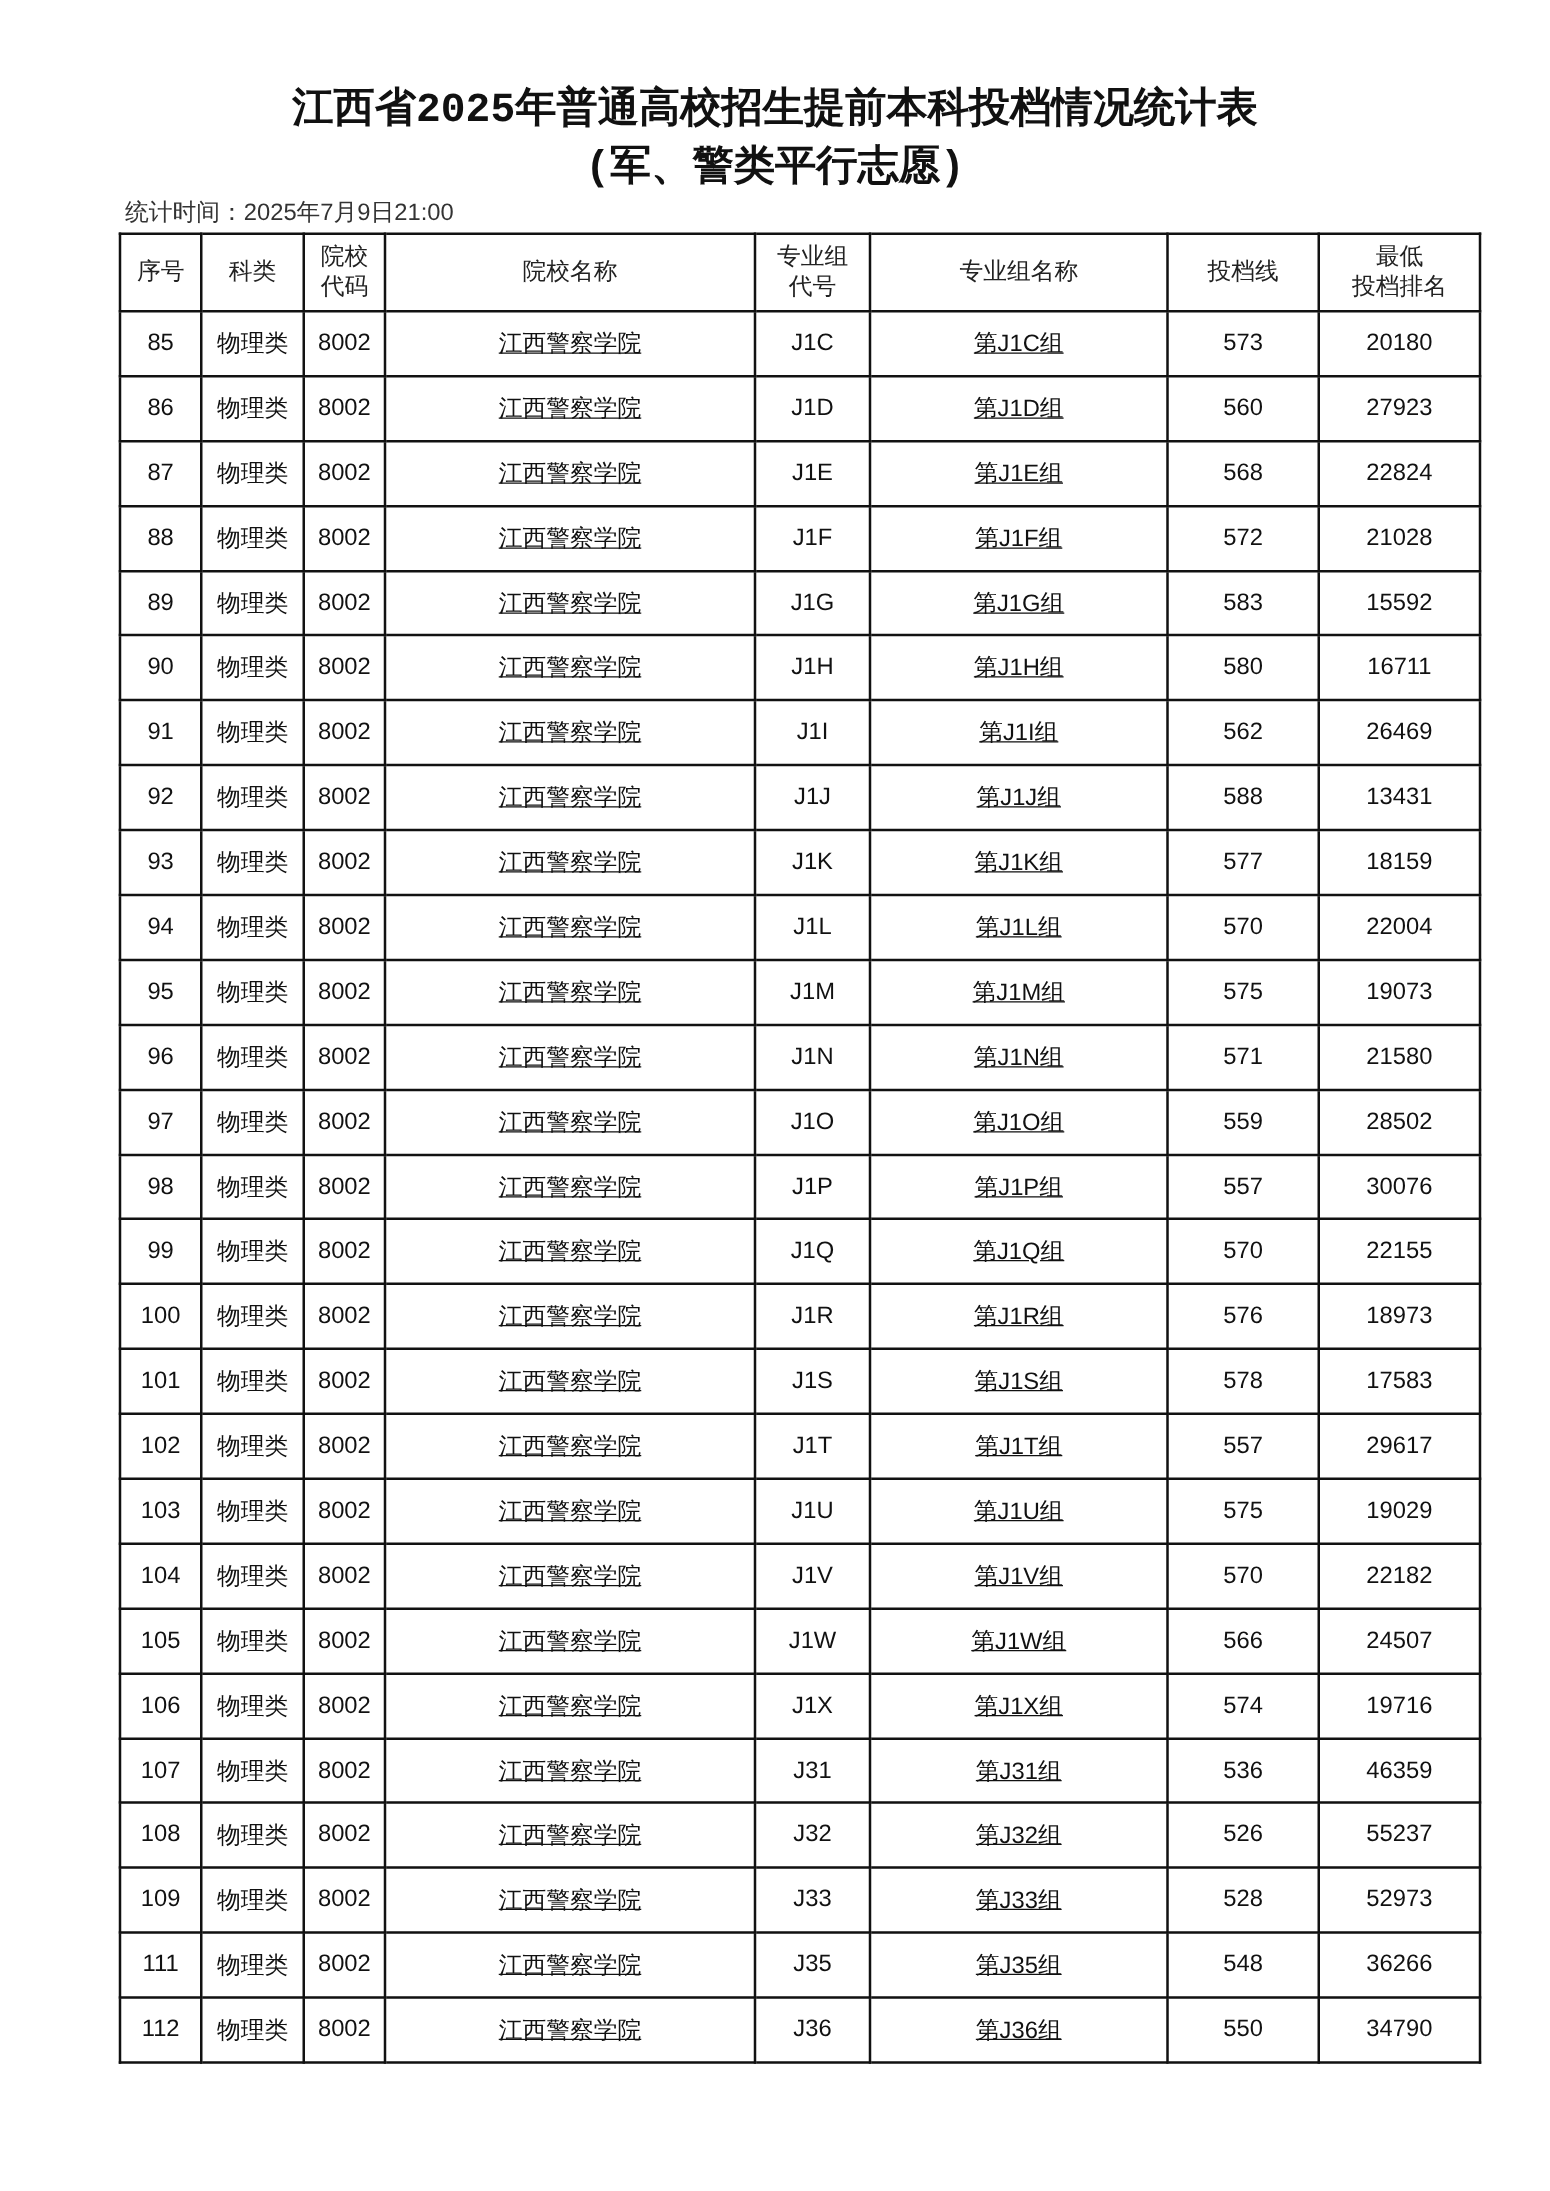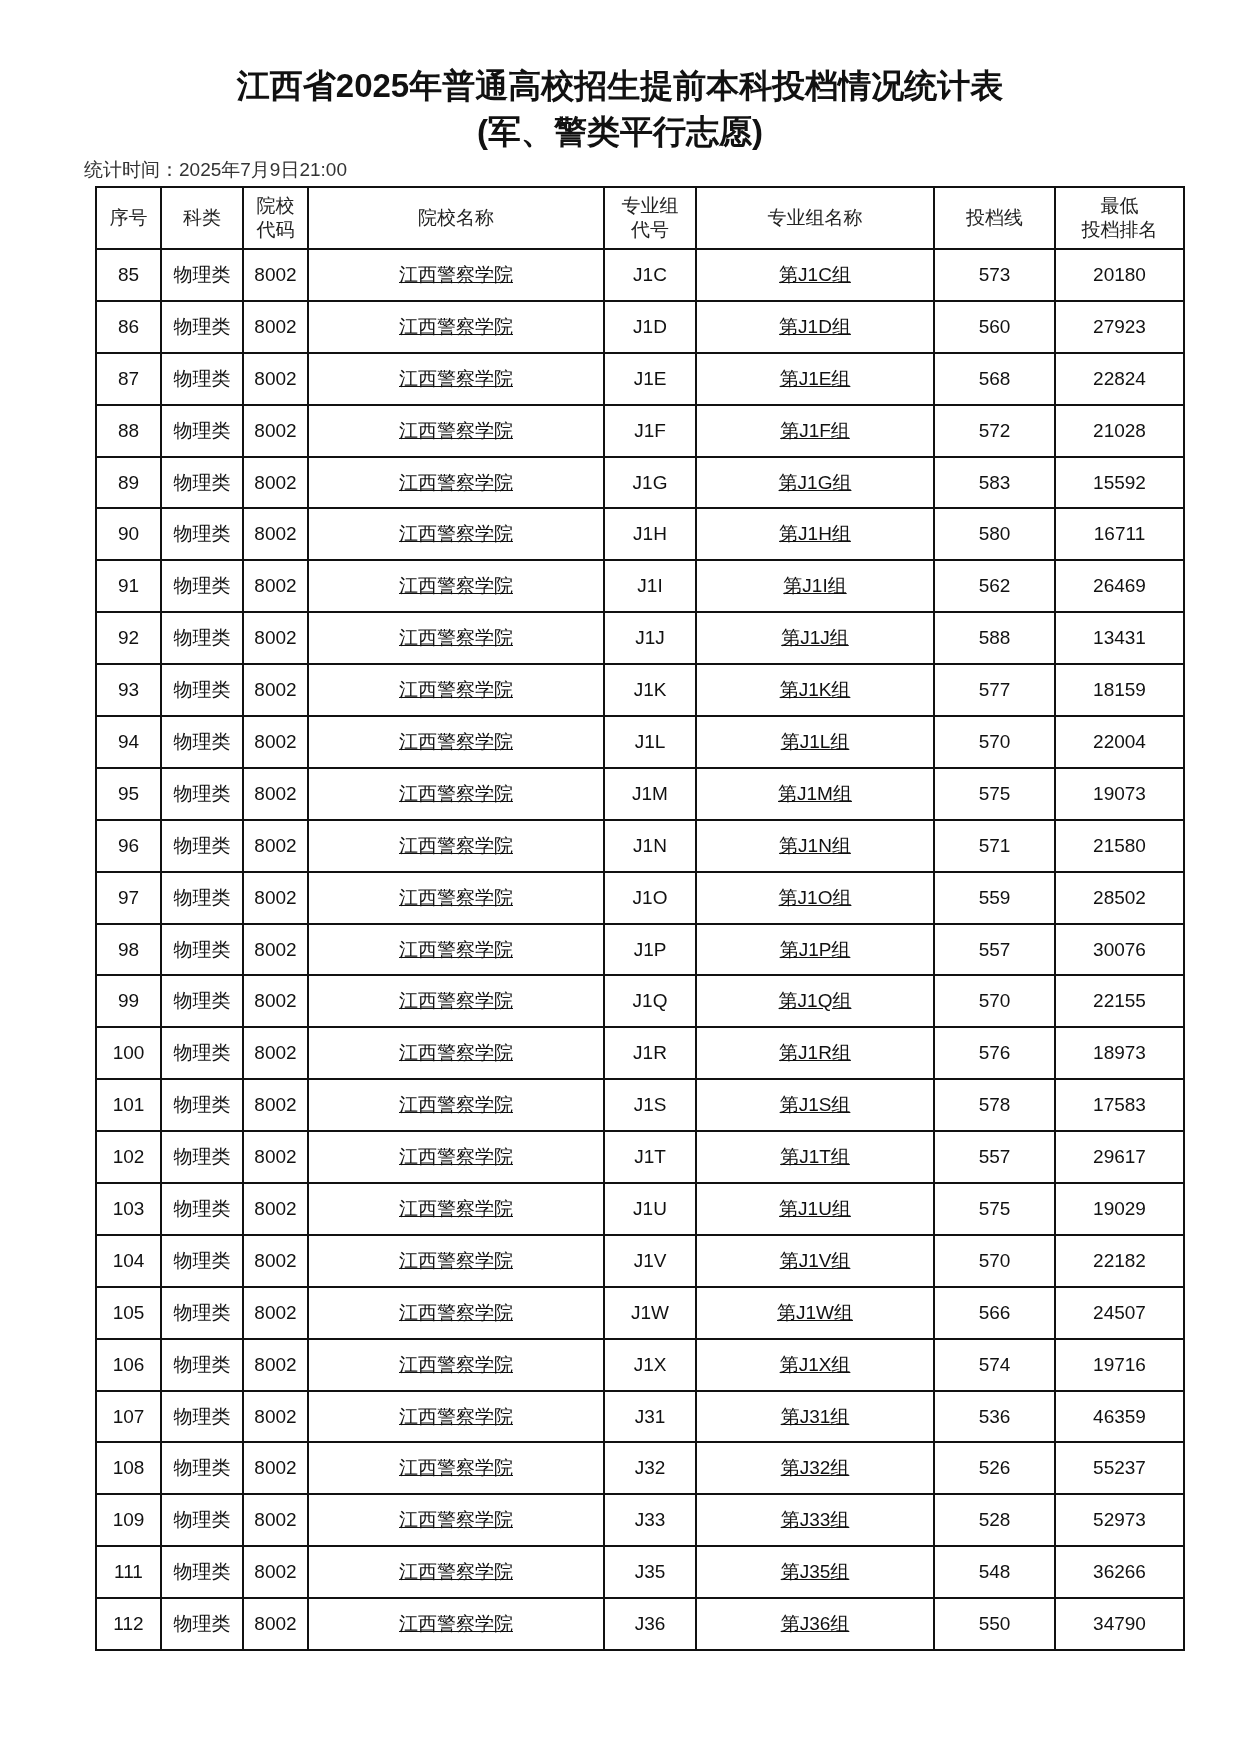--- a/index.html
+++ b/index.html
@@ -1,22 +1,22 @@
 <!DOCTYPE html>
 <html><head>
 <meta charset="utf-8">
 <style>
   html, body { margin:0; padding:0; background:#ffffff; }
   body { width:1240px; height:1753px; position:relative; overflow:hidden;
          font-family:"Liberation Sans","DejaVu Sans",sans-serif; color:#111; }
   .title { position:absolute; left:0; width:1240px; text-align:center;
-           font-size:33px; font-weight:bold; color:#111; letter-spacing:0px; }
+           font-size:33px; font-weight:bold; color:#111; letter-spacing:0px;font-family:Liberation Mono, monospace; }
   .title.t1 { top:64px; }
   .title.t2 { top:110px; }
-  .stat-time { position:absolute; left:84px; top:157px; font-size:19px; color:#333; }
+  .stat-time { position:absolute; left:100px; top:157px; font-size:19px; color:#333; }
   table.grid { position:absolute; left:95px; top:186px; border-collapse:collapse;
                table-layout:fixed; width:1088px;border-radius:27px; }
   table.grid td, table.grid th { border:2px solid #111; text-align:center; vertical-align:middle;
                padding:0; font-size:19px; font-weight:normal; color:#111; overflow:hidden; white-space:nowrap; }
   table.grid th { height:60px; font-size:19px; line-height:24px; color:#222; }
   table.grid td { height:49.9px; }
   td.cjk { color:#444; }
   td.left { text-align:left; padding-left:4px;text-decoration:underline; }
   .footer { position:absolute; left:0; width:1240px; top:1783px; text-align:center;
             font-size:18px; color:#a16207; }

